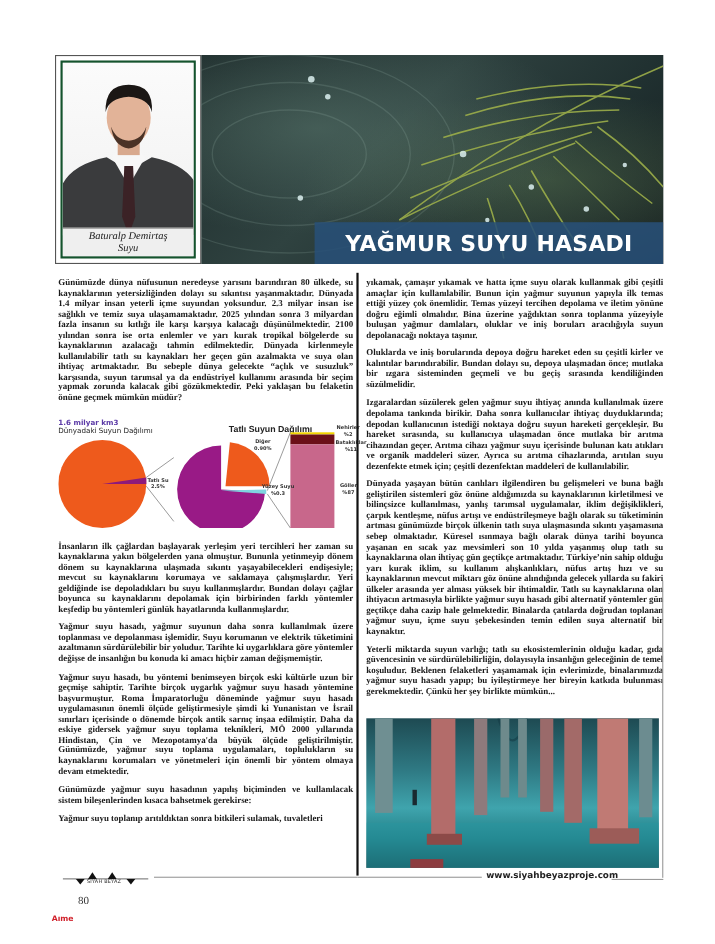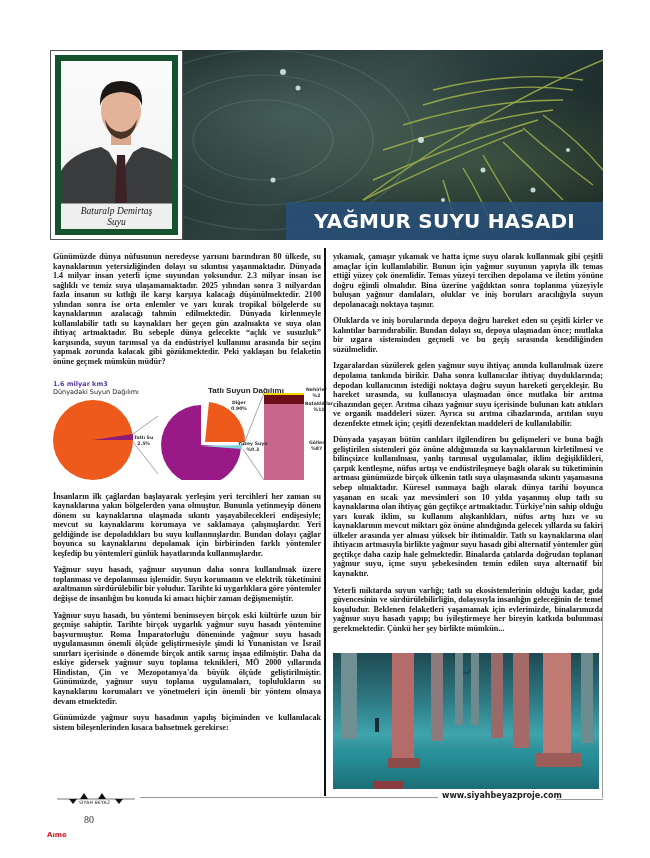--- a/index.html
+++ b/index.html
@@ -1,21 +1,21 @@
 <!DOCTYPE html>
 <html><head>
 <meta charset="utf-8">
 <style>
   html, body { margin: 0; padding: 0; background: #ffffff; }
   body { width: 650px; height: 858px; position: relative; overflow: hidden; font-family: "Liberation Serif", serif; color: #1a1a1a; }
   .abs { position: absolute; }
 
   
   .portrait-frame { left: 50px; top: 50px; width: 133px; height: 190px; border: 1px solid #555; background: #fff; box-sizing: border-box; }
-  .portrait-inner { position: absolute; left: 4px; top: 4px; right: 4px; bottom: 4px; border: 6px solid #14532d; box-sizing: border-box; background: #f4f4f4; overflow: hidden; }
+  .portrait-inner { position: absolute; left: 4px; top: 4px; right: 4px; bottom: 4px; border: 2px solid #14532d; box-sizing: border-box; background: #f4f4f4; overflow: hidden; }
   .portrait-photo { position: absolute; left: 0; top: 0; right: 0; height: 157px; background: linear-gradient(#fbfbfb, #f1f1f1); overflow: hidden; }
   .caption { position: absolute; left: 0; right: 0; bottom: 0; height: 26px; background: #efefef; border-top: 1px solid #999; text-align: center; font-style: italic; font-size: 9.5px; line-height: 11px; padding-top: 2px; box-sizing: border-box; }
 
   .hero { left: 183px; top: 50px; width: 420px; height: 190px; overflow: hidden;
     background:
       radial-gradient(ellipse at 25% 35%, rgba(90,120,110,0.55) 0%, rgba(30,50,50,0) 55%),
       radial-gradient(ellipse at 75% 60%, rgba(110,140,90,0.35) 0%, rgba(20,30,30,0) 50%),
       linear-gradient(135deg, #1d2b2b 0%, #2f4240 40%, #203030 70%, #141d1f 100%); }
   .hero svg { position: absolute; left: 0; top: 0; }
   .title-band { position: absolute; right: 0; top: 152px; width: 317px; height: 38px; background: rgba(40,80,120,0.88); display: flex; align-items: center; justify-content: center; }
@@ -40,21 +40,21 @@
   .lbl { position: absolute; font-family: "DejaVu Sans", sans-serif; font-size: 4.6px; line-height: 5.5px; color: #333; text-align: center; font-weight: bold; }
 
   
   .cistern { left: 333px; top: 653px; width: 266px; height: 136px; overflow: hidden;
     background: linear-gradient(180deg, #1e4a52 0%, #2f7a84 35%, #3fa4ad 60%, #227f87 80%, #11464d 100%); }
 
   .site { left: 442px; top: 791px; font-family: "DejaVu Sans", sans-serif; font-weight: bold; font-size: 8px; color: #222; }
   .logo-sb { left: 57px; top: 790px; width: 78px; height: 22px; }
   .logo-sb-text { position: absolute; left: 22px; top: 10px; font-family: "DejaVu Sans", sans-serif; font-size: 4.5px; color: #222; letter-spacing: 0.2px; }
   .footer-brand { left: 47px; top: 831px; font-family: "DejaVu Sans", sans-serif; font-weight: bold; font-size: 7px; color: #d0202a; }
-  .page-no { left: 84px; top: 814px; font-family: "Liberation Serif", serif; font-size: 10px; color: #333; }
+  .page-no { left: 71px; top: 814px; font-family: "Liberation Serif", serif; font-size: 10px; color: #333; }
 </style>
 </head>
 <body>
 
 <div class="abs portrait-frame">
   <div class="portrait-inner">
     <div class="portrait-photo">
       <svg width="121" height="157" viewBox="0 0 121 157">
         <path d="M0 157 L0 110 Q10 92 40 86 L60 98 L81 86 Q111 92 121 110 L121 157 Z" fill="#3a3b3d"></path>
         <path d="M45 86 L60 112 L75 86 L70 80 L50 80 Z" fill="#f7f7f7"></path>
@@ -110,20 +110,21 @@
   </div>
 </div>
 
 <div class="abs col col-left">
   <p>Günümüzde dünya nüfusunun neredeyse yarısını barındıran 80 ülkede, su kaynaklarının yetersizliğinden dolayı su sıkıntısı yaşanmaktadır. Dünyada 1.4 milyar insan yeterli içme suyundan yoksundur. 2.3 milyar insan ise sağlıklı ve temiz suya ulaşamamaktadır. 2025 yılından sonra 3 milyardan fazla insanın su kıtlığı ile karşı karşıya kalacağı düşünülmektedir. 2100 yılından sonra ise orta enlemler ve yarı kurak tropikal bölgelerde su kaynaklarının azalacağı tahmin edilmektedir. Dünyada kirlenmeyle kullanılabilir tatlı su kaynakları her geçen gün azalmakta ve suya olan ihtiyaç artmaktadır. Bu sebeple dünya gelecekte “açlık ve susuzluk” karşısında, suyun tarımsal ya da endüstriyel kullanımı arasında bir seçim yapmak zorunda kalacak gibi gözükmektedir. Peki yaklaşan bu felaketin önüne geçmek mümkün müdür?</p>
   <div style="height:118px"></div>
   <p>İnsanların ilk çağlardan başlayarak yerleşim yeri tercihleri her zaman su kaynaklarına yakın bölgelerden yana olmuştur. Bununla yetinmeyip dönem dönem su kaynaklarına ulaşmada sıkıntı yaşayabilecekleri endişesiyle; mevcut su kaynaklarını korumaya ve saklamaya çalışmışlardır. Yeri geldiğinde ise depoladıkları bu suyu kullanmışlardır. Bundan dolayı çağlar boyunca su kaynaklarını depolamak için birbirinden farklı yöntemler keşfedip bu yöntemleri günlük hayatlarında kullanmışlardır.</p>
   <p>Yağmur suyu hasadı, yağmur suyunun daha sonra kullanılmak üzere toplanması ve depolanması işlemidir. Suyu korumanın ve elektrik tüketimini azaltmanın sürdürülebilir bir yoludur. Tarihte ki uygarlıklara göre yöntemler değişse de insanlığın bu konuda ki amacı hiçbir zaman değişmemiştir.</p>
   <p>Yağmur suyu hasadı, bu yöntemi benimseyen birçok eski kültürle uzun bir geçmişe sahiptir. Tarihte birçok uygarlık yağmur suyu hasadı yöntemine başvurmuştur. Roma İmparatorluğu döneminde yağmur suyu hasadı uygulamasının önemli ölçüde geliştirmesiyle şimdi ki Yunanistan ve İsrail sınırları içerisinde o dönemde birçok antik sarnıç inşaa edilmiştir. Daha da eskiye gidersek yağmur suyu toplama teknikleri, MÖ 2000 yıllarında Hindistan, Çin ve Mezopotamya'da büyük ölçüde geliştirilmiştir. Günümüzde, yağmur suyu toplama uygulamaları, toplulukların su kaynaklarını korumaları ve yönetmeleri için önemli bir yöntem olmaya devam etmektedir.</p>
   <p>Günümüzde yağmur suyu hasadının yapılış biçiminden ve kullanılacak sistem bileşenlerinden kısaca bahsetmek gerekirse:</p>
+  <p>Yağmur suyu toplanıp arıtıldıktan sonra bitkileri sulamak, tuvaletleri</p>
 </div>
 
 <div class="abs chart">
   <div class="chart-sub1">1.6 milyar km3</div>
   <div class="chart-sub2">Dünyadaki Suyun Dağılımı</div>
   <div class="chart-title2">Tatlı Suyun Dağılımı</div>
   <svg class="abs" style="left:0;top:0" width="270" height="100" viewBox="0 0 270 100">
 
     <circle cx="40" cy="60" r="40" fill="#ee5a1c"></circle>
     <path d="M40 60 L80 54 A40 40 0 0 1 80 60 Z" fill="#8e1a7a"></path>

